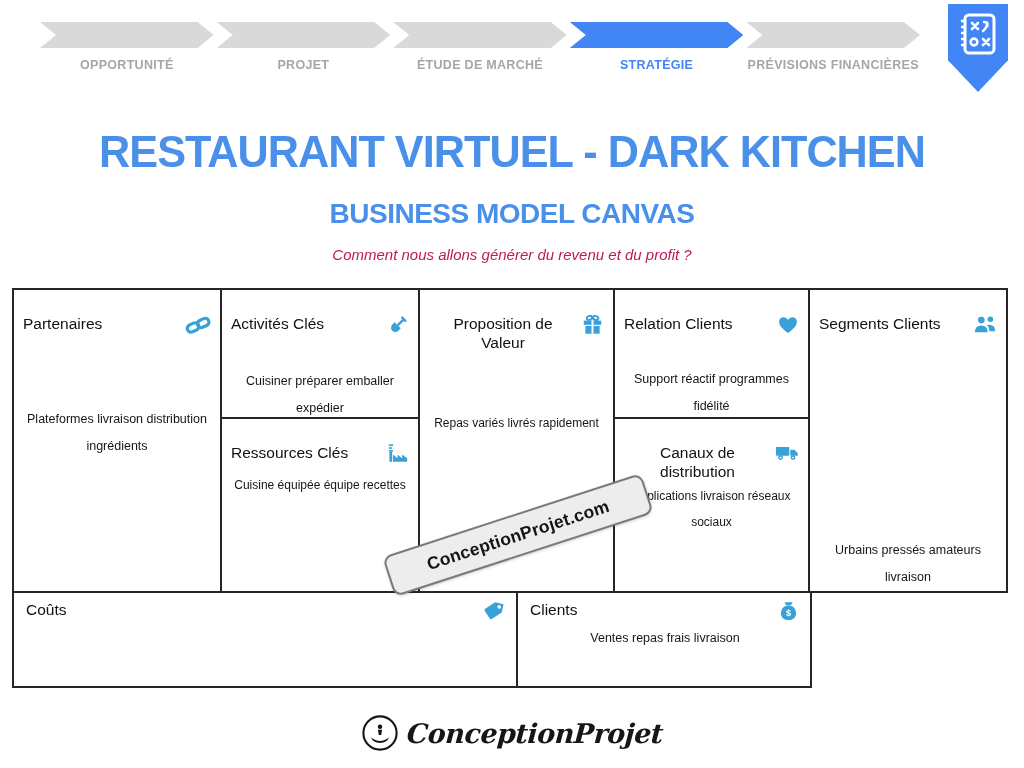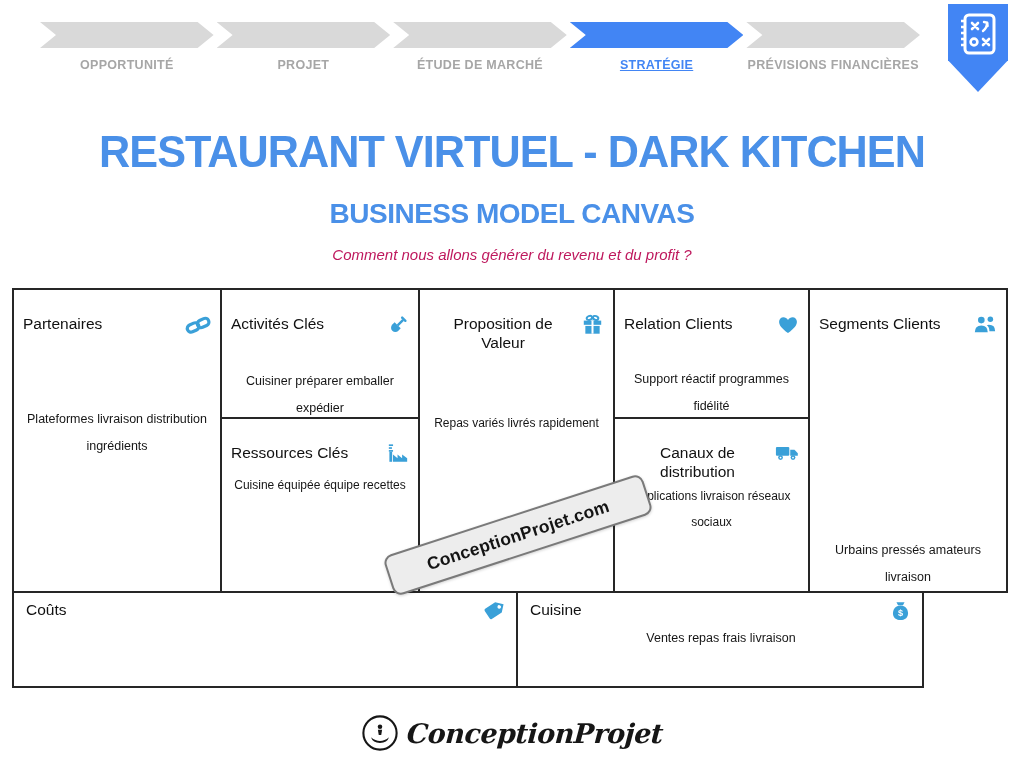--- a/index.html
+++ b/index.html
@@ -14,21 +14,21 @@
   .step { flex:1; display:flex; flex-direction:column; align-items:stretch; }
   .step .chev {
     height:26px; background:#d9d9d9;
     clip-path: polygon(0 0, calc(100% - 16px) 0, 100% 50%, calc(100% - 16px) 100%, 0 100%, 16px 50%);
   }
   .step.active .chev { background:#4285f4; }
   .step .lbl {
     margin-top:10px; text-align:center; font-size:12.5px; font-weight:bold;
     color:#a6a6a6; letter-spacing:.3px;
   }
-  .step.active .lbl { color:#4285f4;text-decoration:underline; }
+  .step.active .lbl { color:#4285f4; }
 
   
   .badge {
     position:absolute; left:948px; top:4px; width:60px; height:88px; background:#4285f4;
     clip-path: polygon(0 0, 100% 0, 100% 64%, 50% 100%, 0 64%);
     display:flex; justify-content:center;
   }
   .badge svg { margin-top:8px; }
 
   
@@ -61,21 +61,21 @@
   .cell-title { font-size:15.5px; color:#111; line-height:1.25; }
   .cell-title.centered { flex:1; text-align:center; }
   .cell-title .narrow { display:block; margin:0 auto; }
   .cell-ico { flex:0 0 auto; margin-left:4px; }
   .cell-body {
     font-size:12.5px; color:#161616; text-align:center; line-height:2.15;
   }
   .nowrap { white-space:nowrap; font-size:12px; }
 
   .canvas-bottom {
-    position:absolute; left:12px; top:593px; width:912px; height:95px;
+    position:absolute; left:12px; top:593px; width:800px; height:95px;
     display:flex; border:2px solid #262626; border-top:none; background:#fff;
   }
   .bc1 { width:504px; border-right:2px solid #262626; }
   .bc2 { flex:1; }
   .bcell { padding:7px 10px 0 12px; }
   .bcell .cell-body { margin-top:3px; }
 
   
   .watermark {
     position:absolute; left:382px; top:514px; width:272px; height:42px;
@@ -274,21 +274,21 @@
             <g transform="rotate(12 12 11)">
               <path d="M2.6 11.2 L11.4 2.4 H20.4 V11.4 L11.6 20.2 Q10.5 21.3 9.4 20.2 L2.6 13.4 Q1.5 12.3 2.6 11.2 z"></path>
               <circle cx="16.6" cy="6.2" r="1.9" fill="#fff"></circle>
             </g>
           </svg>
         </span>
       </div>
     </div>
     <div class="bc2 bcell">
       <div class="cell-head">
-        <div class="cell-title">Cuisine</div>
+        <div class="cell-title">Clients</div>
         <span class="cell-ico">
           <svg class="ico" width="23" height="22" viewBox="0 0 24 24" fill="#3aa0d8">
             <path d="M9.3 5.6 L7.6 2.4 h8.8 L14.7 5.6 z"></path>
             <path d="M12 6 C6.3 6 3.8 10.6 3.8 14.6 C3.8 19.2 7.4 21.8 12 21.8 C16.6 21.8 20.2 19.2 20.2 14.6 C20.2 10.6 17.7 6 12 6 z"></path>
             <text x="12" y="17.5" font-size="10" fill="#ffffff" text-anchor="middle" font-weight="bold" font-family="Liberation Sans, sans-serif">$</text>
           </svg>
         </span>
       </div>
       <div class="cell-body">Ventes repas frais livraison</div>
     </div>

